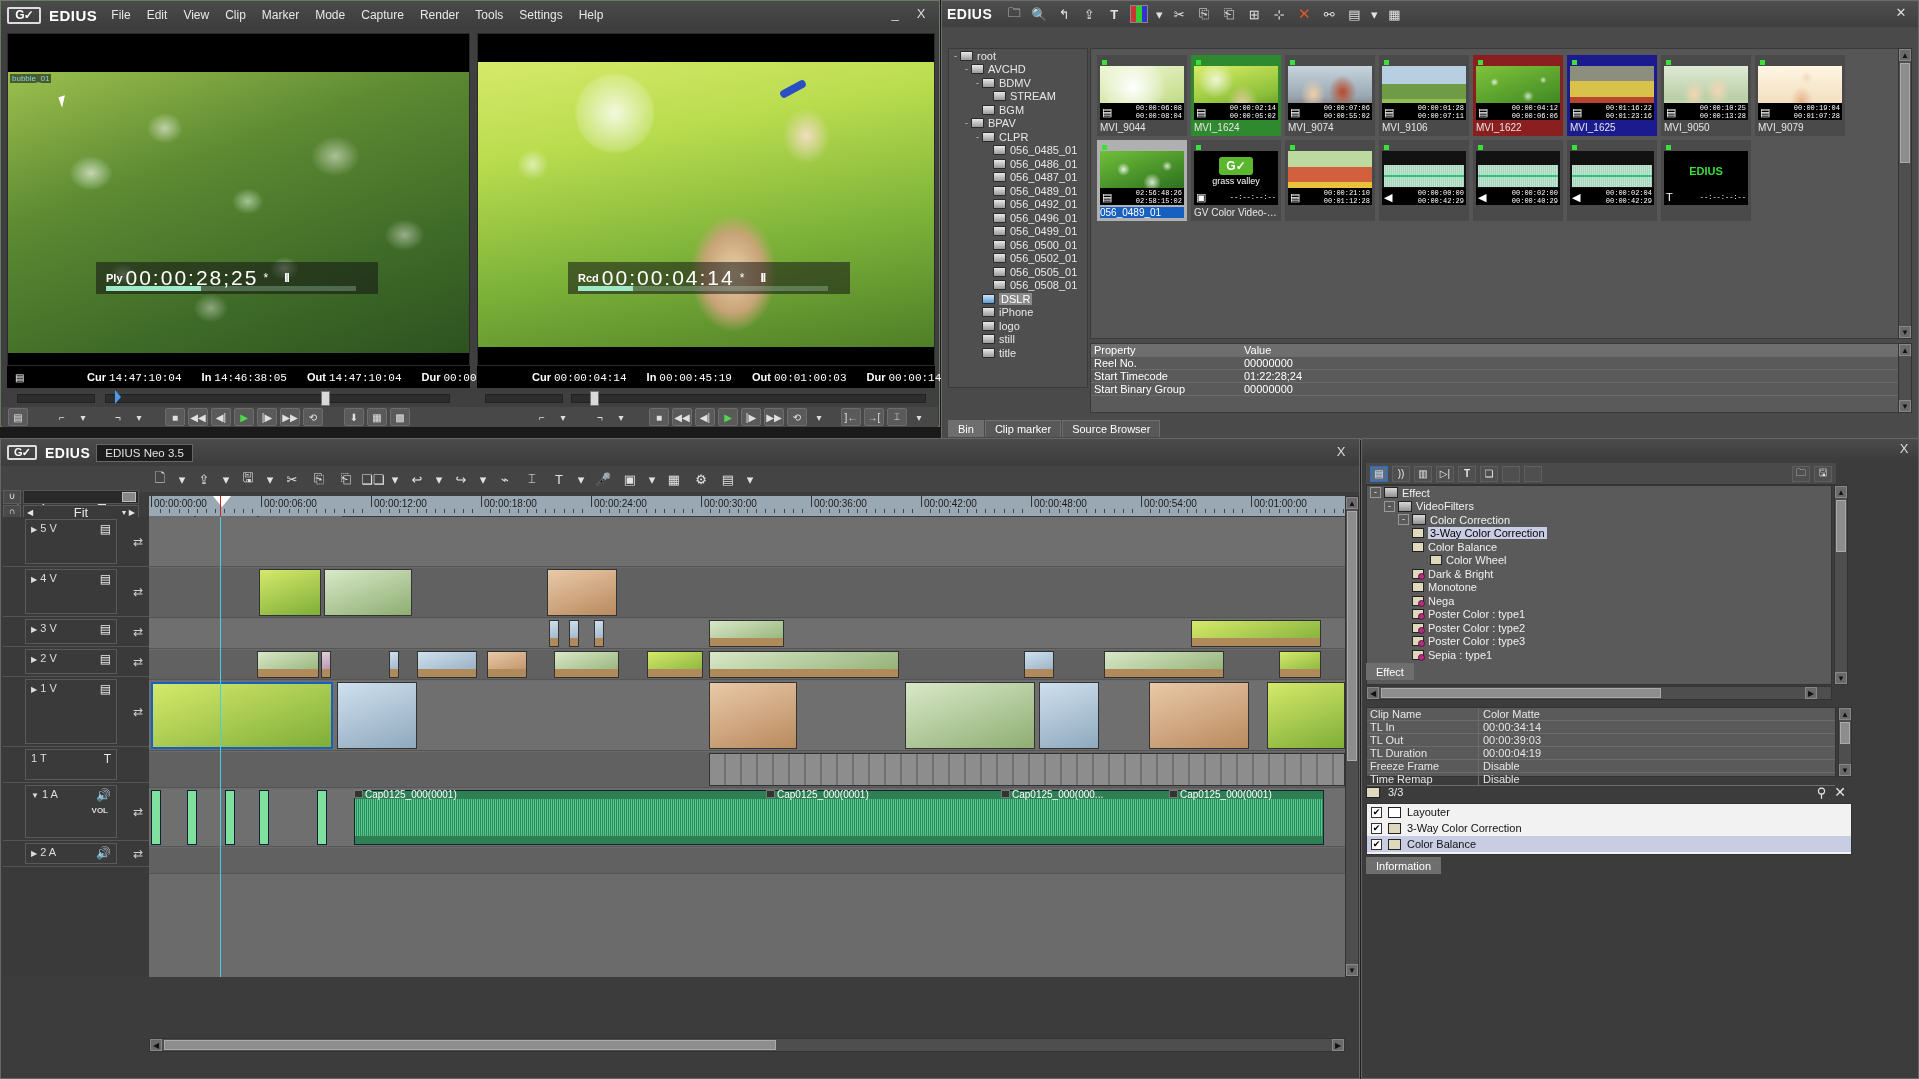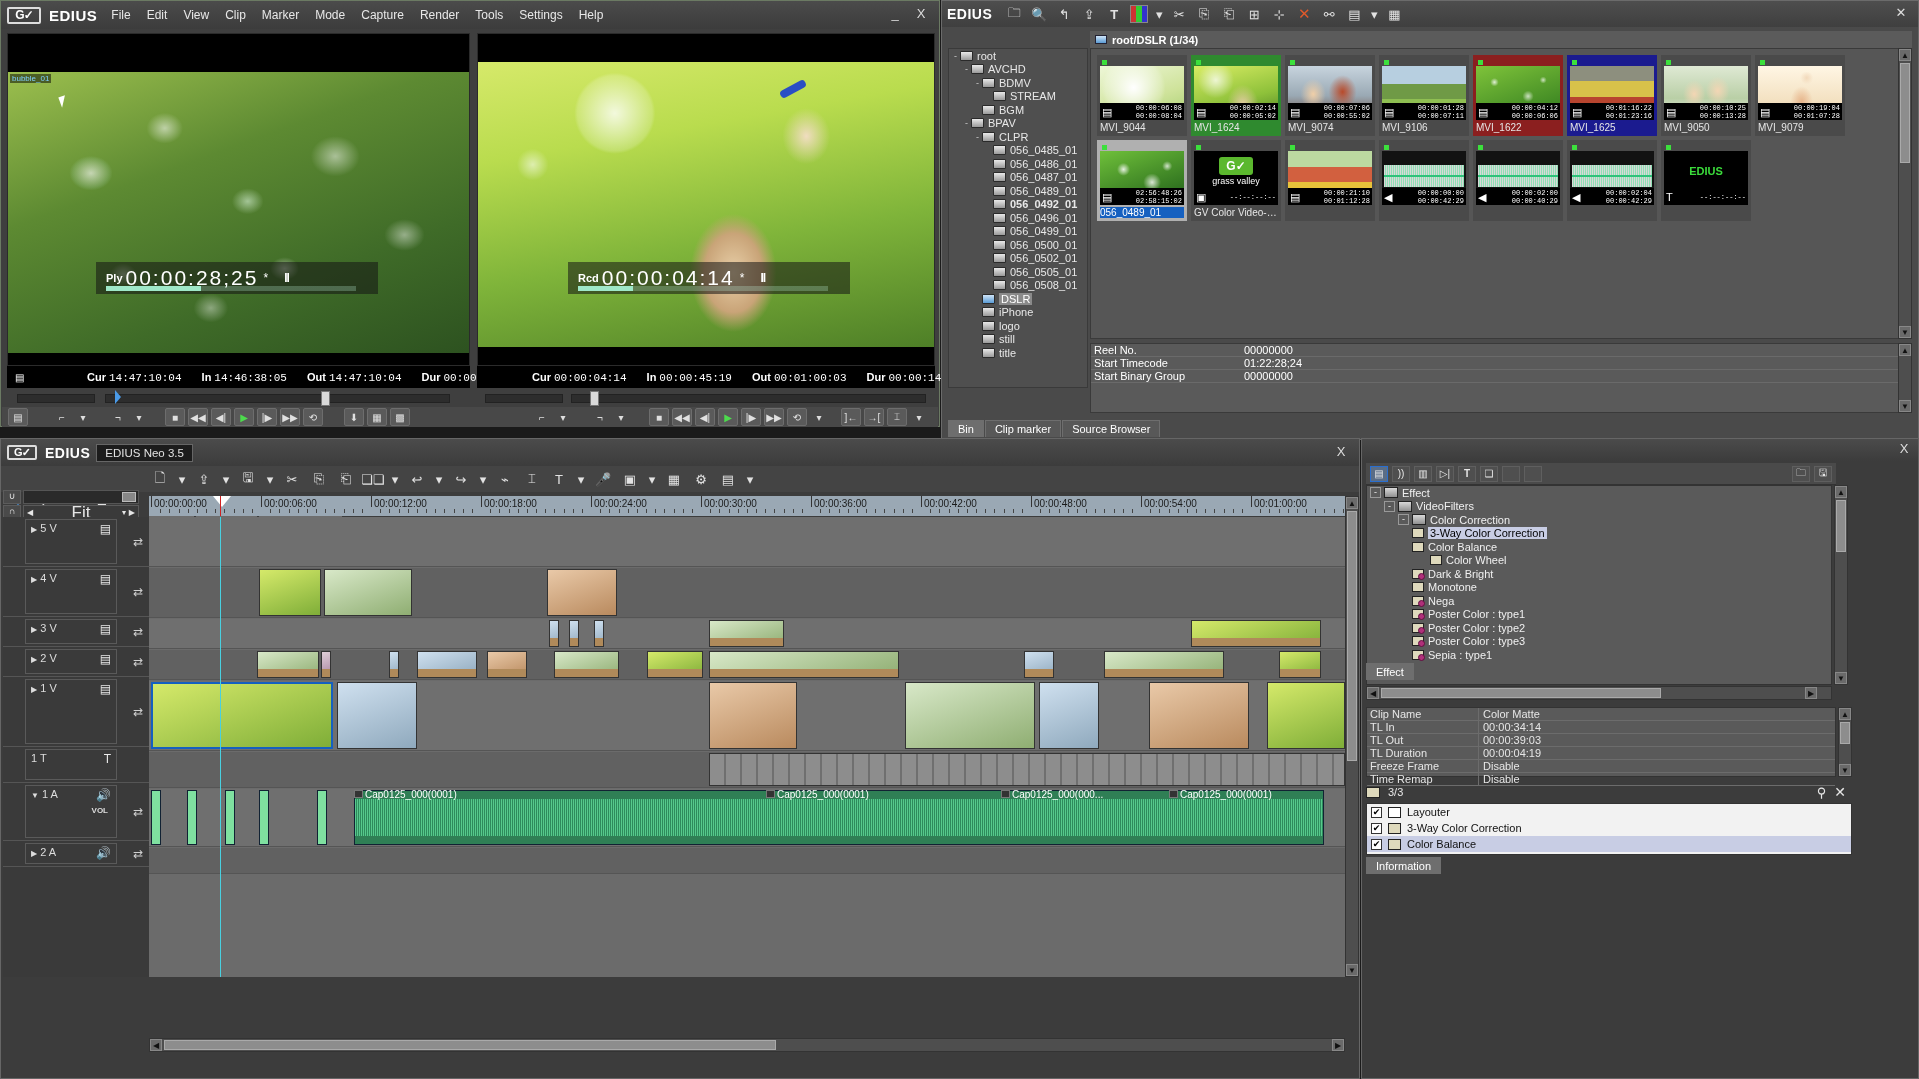--- a/index.html
+++ b/index.html
@@ -359,21 +359,21 @@
       <div class="tline" style="padding-left: 35px;">
         <span class="exp"></span>
         <span class="folderico"></span>
         <span class="lbl">056_0487_01</span>
       </div>
       <div class="tline" style="padding-left: 35px;">
         <span class="exp"></span>
         <span class="folderico"></span>
         <span class="lbl">056_0489_01</span>
       </div>
-      <div class="tline" style="padding-left: 35px; font-weight: bold;">
+      <div class="tline" style="padding-left: 35px;">
         <span class="exp"></span>
         <span class="folderico"></span>
         <span class="lbl">056_0492_01</span>
       </div>
       <div class="tline" style="padding-left: 35px;">
         <span class="exp"></span>
         <span class="folderico"></span>
         <span class="lbl">056_0496_01</span>
       </div>
       <div class="tline" style="padding-left: 35px;">
@@ -421,24 +421,20 @@
         <span class="folderico"></span>
         <span class="lbl">still</span>
       </div>
       <div class="tline" style="padding-left: 24px;">
         <span class="exp"></span>
         <span class="folderico"></span>
         <span class="lbl">title</span>
       </div>
     </div>
 
-  <div class="binpath" style="position:absolute;left:148px;top:30px;width:822px;">
-    <span style="display:inline-block;width:12px;height:9px;background:linear-gradient(#cfe4f7,#5a9bd5);border:1px solid #223;"></span>
-    <span>root/DSLR (1/34)</span>
-  </div>
   <div class="binview" style="left:148px;top:47px;width:822px;height:291px;">
     <div class="thumbgrid" id="thumbs-host">
         <div class="thumb">
           <div class="top">
             <div class="dot"></div>
           </div>
           <div class="thumbimg" style="background: radial-gradient(40px at 40% 40%, rgb(255, 255, 255), rgba(255, 255, 255, 0.2) 70%, transparent 80%), linear-gradient(160deg, rgb(238, 247, 216), rgb(207, 227, 155) 60%, rgb(168, 207, 114));">
             <div class="tcband">
               <span class="filmico">▤</span>
               <span class="tcs">00:00:06:08<br>00:00:08:04</span>
@@ -625,20 +621,24 @@
         </div>
       </div>
   </div>
   <div class="scrollv" style="left:956px;top:47px;width:14px;height:291px;">
     <div class="sbtn" style="left:0;top:0;width:12px;height:12px;">▲</div>
     <div class="sthumb" style="left:1px;top:14px;width:10px;height:100px;"></div>
     <div class="sbtn" style="left:0;bottom:0;width:12px;height:12px;">▼</div>
   </div>
 
   <div class="proptable" style="left:148px;top:342px;width:822px;height:70px;" id="prop-host">
+      <div class="prow hdr">
+        <div class="pk">Property</div>
+        <div class="pv">Value</div>
+      </div>
       <div class="prow">
         <div class="pk">Reel No.</div>
         <div class="pv">00000000</div>
       </div>
       <div class="prow">
         <div class="pk">Start Timecode</div>
         <div class="pv">01:22:28;24</div>
       </div>
       <div class="prow">
         <div class="pk">Start Binary Group</div>
@@ -707,21 +707,21 @@
     <div class="modetab active">main</div>
     <div class="modetab">layouter</div>
     <div class="modetab">color correct</div>
   </div>
 
   <div class="abs" style="left:22px;top:51px;width:116px;height:14px;background:#2a2a2a;border:1px solid #555;">
     <div class="abs" style="right:2px;top:1px;width:14px;height:10px;background:#888;border:1px solid #bbb;"></div>
   </div>
   <div class="abs" style="left:22px;top:66px;width:116px;height:15px;background:#3a3a3a;border:1px solid #5a5a5a;display:flex;align-items:center;justify-content:center;">
     <span class="abs" style="left:3px;font-size:8px;">◀</span>
-    <span style="font-size:17px;text-align:right;">Fit</span>
+    <span style="font-size:13px;text-align:right;">Fit</span>
     <span class="abs" style="right:12px;font-size:8px;">▾</span>
     <span class="abs" style="right:3px;font-size:8px;">▶</span>
   </div>
   <div class="abs" style="left:2px;top:51px;width:18px;height:14px;background:#4a4a4a;border:1px solid #5c5c5c;font-size:9px;text-align:center;">∪</div>
   <div class="abs" style="left:2px;top:66px;width:18px;height:15px;background:#4a4a4a;border:1px solid #5c5c5c;font-size:9px;text-align:center;">∩</div>
 
   <div class="ruler" style="left:148px;top:57px;width:1196px;height:20px;" id="ruler-host">
     <div class="abs" style="left:64px;top:0;width:0;height:0;border-left:9px solid transparent;border-right:9px solid transparent;border-top:11px solid #fff;"></div>
   <div class="rline" style="left: 2px;"></div>
       <div class="rtick" style="left: 5px;">00:00:00:00</div>

